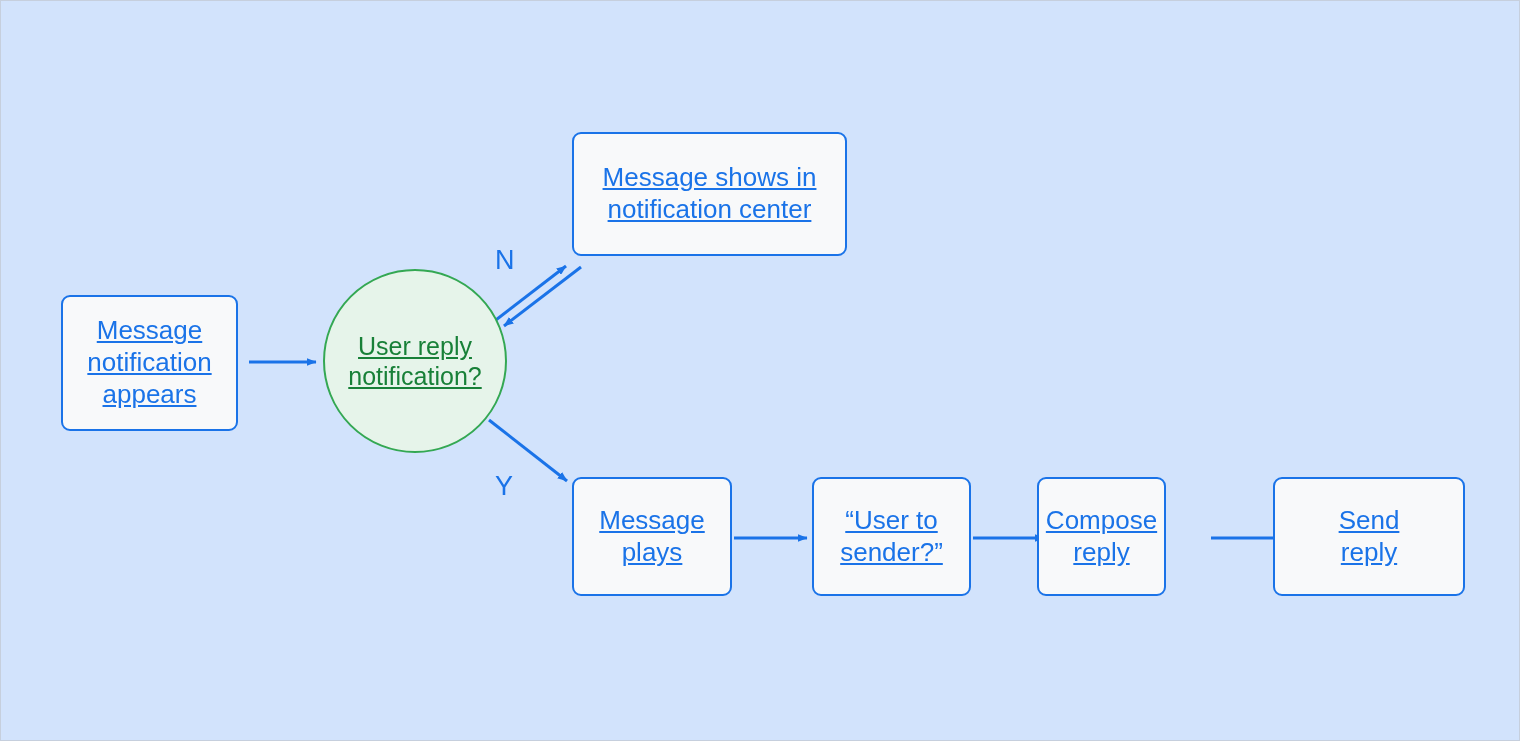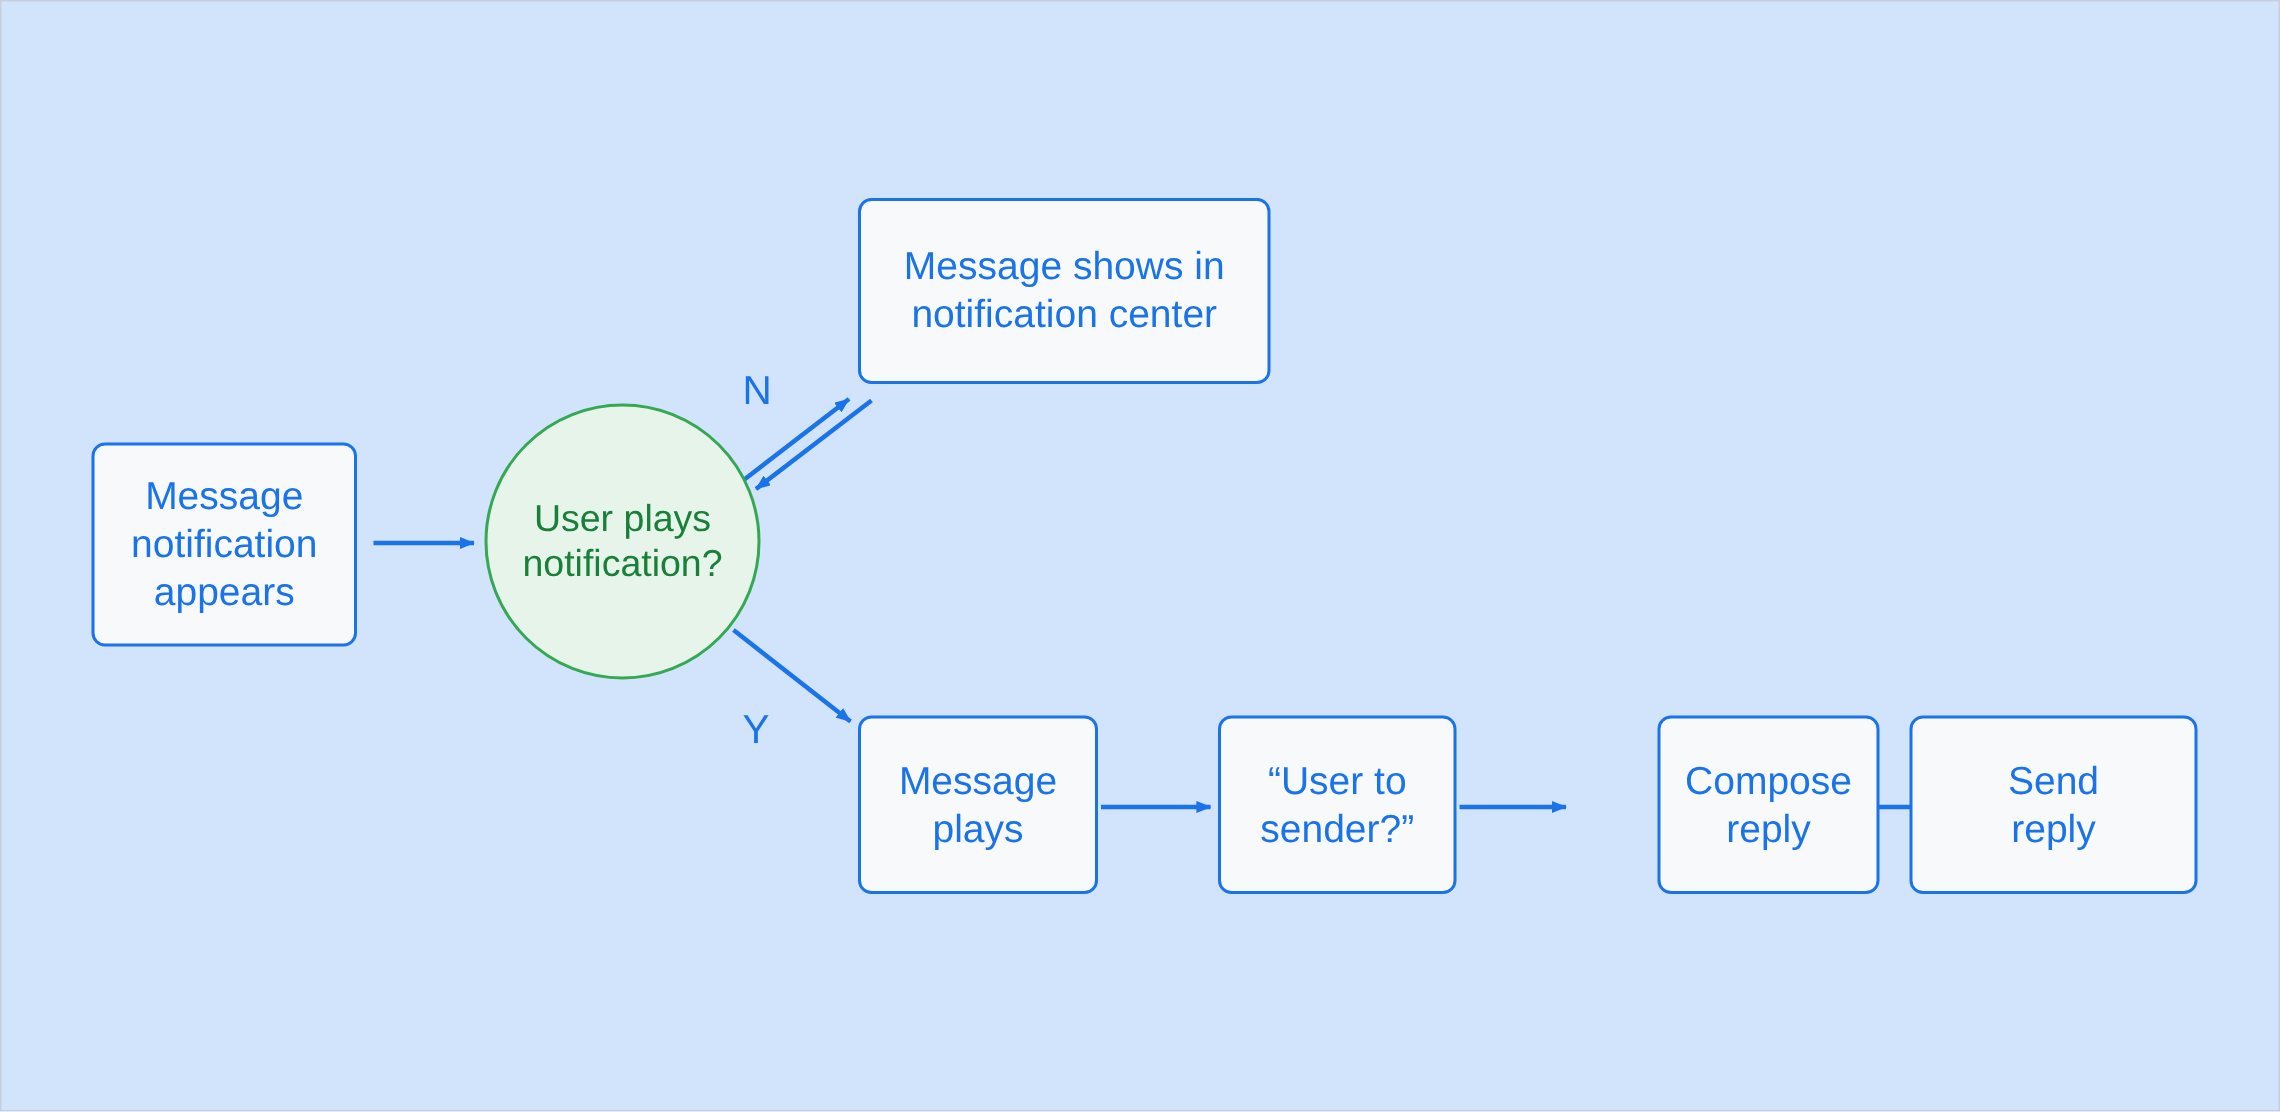--- a/index.html
+++ b/index.html
@@ -27,20 +27,21 @@
   }
   .node {
     position: absolute;
     box-sizing: border-box;
     display: flex;
     align-items: center;
     justify-content: center;
     text-align: center;
     line-height: 1.22;
     white-space: pre-line;
+    text-decoration: underline;
   }
   .node.box {
     background: #f8f9fa;
     border: 2px solid #1a73e8;
     border-radius: 9px;
     color: #1a73e8;
     font-size: 26px;
   }
   .node.circle {
     background: #e6f4ea;
@@ -81,33 +82,33 @@
 
     <line x1="972" y1="537" x2="1043" y2="537" stroke="#1a73e8" stroke-width="3" marker-end="url(#arrowhead)"></line>
 
     <line x1="1210" y1="537" x2="1285" y2="537" stroke="#1a73e8" stroke-width="3" marker-end="url(#arrowhead)"></line>
   </svg>
 
   <div class="node box" style="left:60px; top:294px; width:177px; height:136px;">Message
 notification
 appears</div>
 
-  <div class="node circle" style="left:322px; top:268px; width:184px; height:184px;">User plays
+  <div class="node circle" style="left:322px; top:268px; width:184px; height:184px;">User reply
 notification?</div>
 
   <div class="node box" style="left:571px; top:131px; width:275px; height:124px;">Message shows in
 notification center</div>
 
   <div class="node box" style="left:571px; top:476px; width:160px; height:119px;">Message
 plays</div>
 
   <div class="node box" style="left:811px; top:476px; width:159px; height:119px;">“User to
 sender?”</div>
 
-  <div class="node box" style="left:1104px; top:476px; width:148px; height:119px;">Compose
+  <div class="node box" style="left:1036px; top:476px; width:129px; height:119px;">Compose
 reply</div>
 
   <div class="node box" style="left:1272px; top:476px; width:192px; height:119px;">Send
 reply</div>
 
   <div class="edge-label" style="left:494px; top:246px;">N</div>
 
   <div class="edge-label" style="left:494px; top:472px;">Y</div>
 
 </div>

